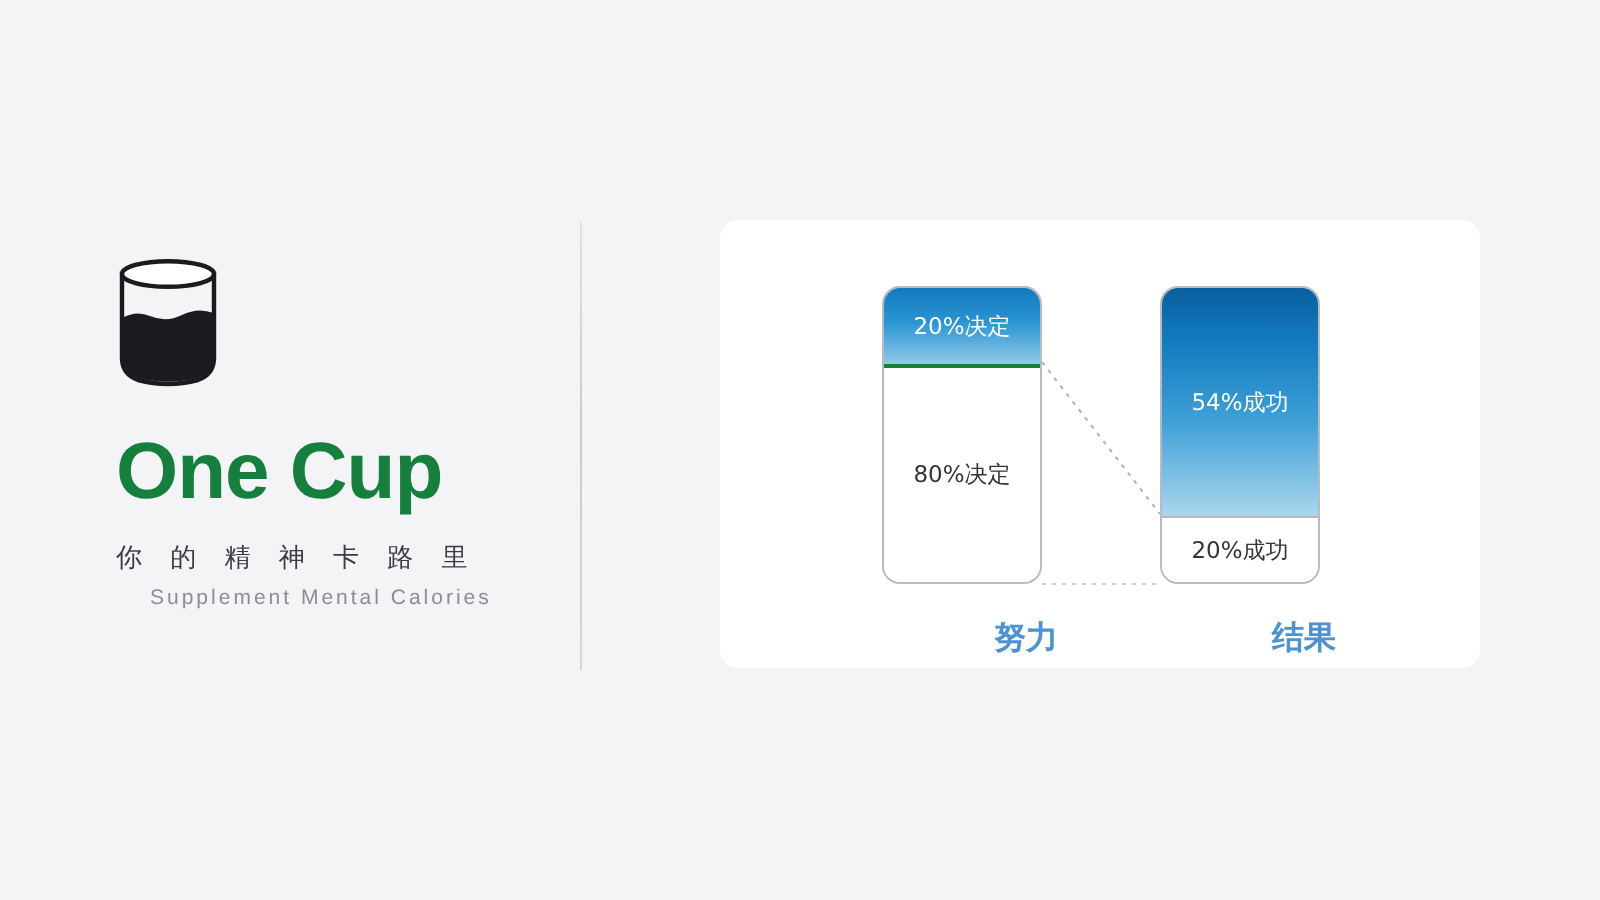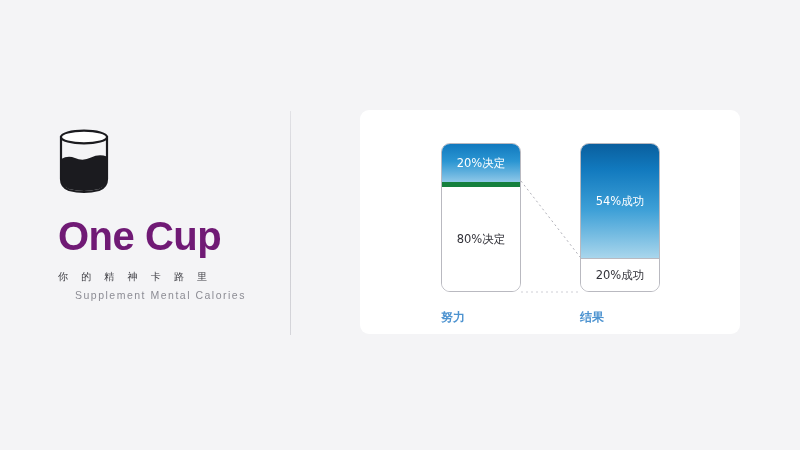--- a/index.html
+++ b/index.html
@@ -29,30 +29,30 @@
     display: block;
   }
 
   #brand-title {
     margin: 0;
     padding: 0;
     font-size: 40px;
     line-height: 1;
     font-weight: 900;
     letter-spacing: -0.5px;
-    color: #701a75;
+    color: #15803d;
     margin-top: 22px;
     font-family: "Liberation Sans", "DejaVu Sans", sans-serif;
   }
 
   #brand-subtitle-cn {
     margin: 0;
     padding: 0;
     margin-top: 14px;
-    font-size: 10px;
+    font-size: 13px;
     letter-spacing: 5px;
     color: #3b3b41;
     font-family: "DejaVu Sans", "Liberation Sans", sans-serif;
   }
 
   #brand-subtitle-en {
     margin: 17px;
     padding: 0;
     margin-top: 5px;
     font-size: 10.5px;
@@ -129,40 +129,40 @@
 
   
   #seg-effort-top {
     top: 0;
     height: 38px;
     background: linear-gradient(to bottom, #1179be 0%, #2a95d2 45%, #8fc8e8 100%);
   }
   #seg-effort-bottom {
     top: 38px;
     bottom: 0;
-    border-top: 5px solid #15803d;
+    border-top: 2px solid #15803d;
   }
 
   
   #seg-result-top {
     top: 0;
     height: 114px;
     background: linear-gradient(to bottom, #0a5f9e 0%, #1179be 22%, #3ea0d7 58%, #a9d6ec 100%);
   }
   #seg-result-bottom {
     top: 114px;
     bottom: 0;
     border-top: 1px solid #b9b9c0;
     text-align: right;
   }
 
   .bar-caption {
     margin-top: 17px;
-    text-align: left;
-    font-size: 12px;
+    text-align: right;
+    font-size: 16px;
     font-weight: bold;
     color: #4d93d0;
     font-family: "DejaVu Sans", "Liberation Sans", sans-serif;
   }
 
   
   #connectors {
     position: absolute;
     inset: 0;
     pointer-events: none;

